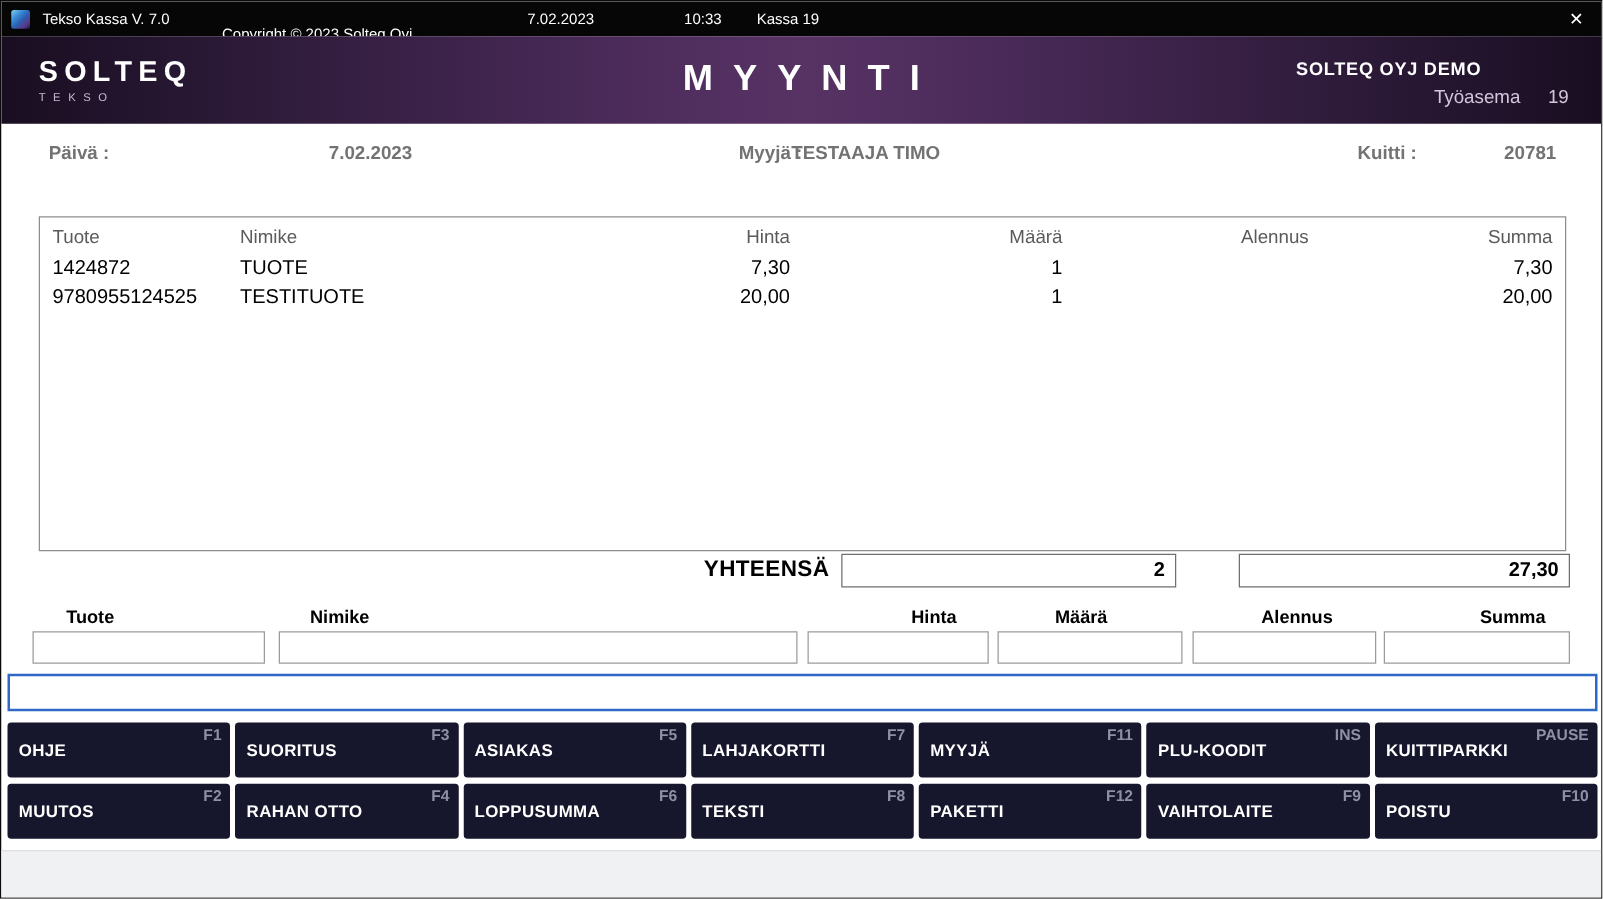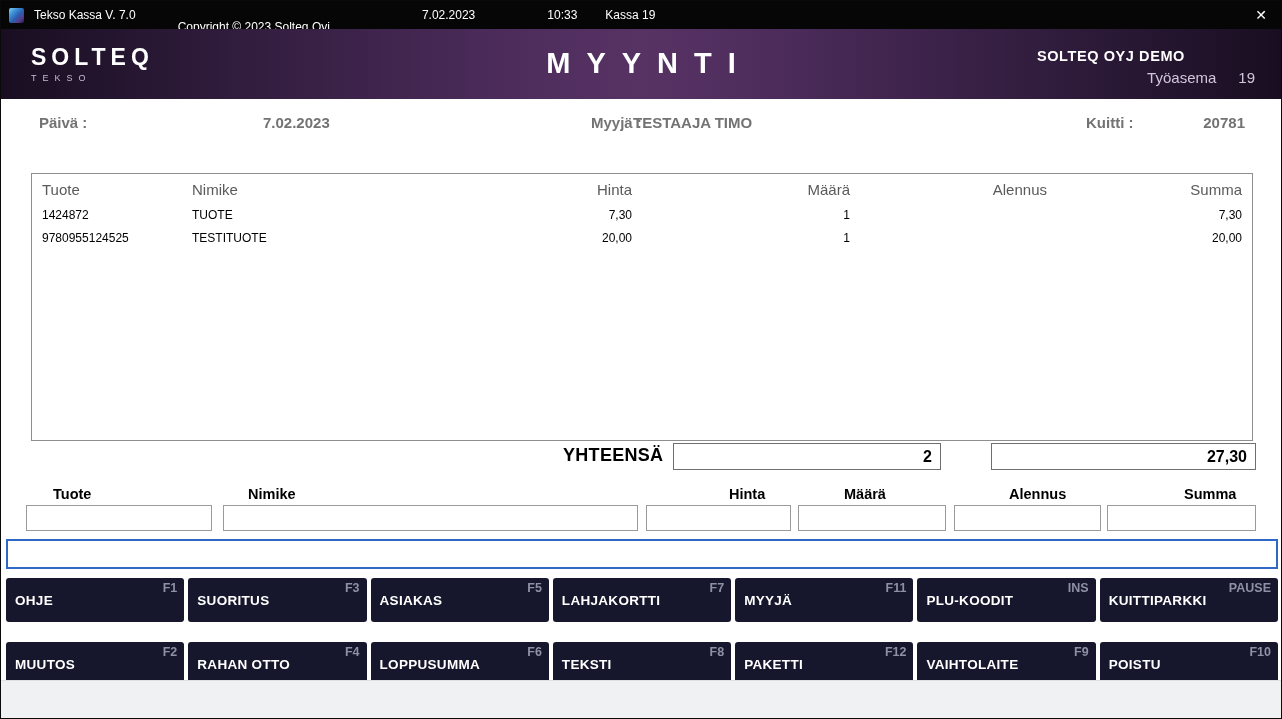--- a/index.html
+++ b/index.html
@@ -57,21 +57,21 @@
   .velkasaldo-label { left:580px; }
   .luottoraja-label { right:10px; }
 
   
   .sales-table { position:absolute; top:172px; left:30px; width:1222px; height:268px;
                  border:1px solid #8e8e8e; background:#fff; overflow:hidden; }
   .trow { display:grid; grid-template-columns:150px 240px 200px 218px 197px 1fr;
           padding:0 10px; align-items:center; }
   .trow > div:nth-child(n+3) { text-align:right; }
   .thead { height:27px; color:#5a5a5a; font-size:15px; margin-top:2px; }
-  .tdata { height:23px; font-size:12px; color:#000; }
+  .tdata { height:23px; font-size:16px; color:#000; }
 
   
   .totals-row { position:absolute; top:440px; left:0; right:0; height:32px; }
   .totals-label { position:absolute; left:562px; top:4px; font-size:18px; font-weight:bold;
                   letter-spacing:.3px; }
   .total-box { position:absolute; top:2px; height:27px; border:1px solid #6f6f6f;
                background:#fff; text-align:right; padding-right:8px;
                font-size:16px; font-weight:bold; line-height:25px; }
   .qty-box { left:672px; width:268px; }
   .sum-box { left:990px; width:265px; }
@@ -92,21 +92,21 @@
   .in-alennus{left:953px;width:147px;} .in-summa{left:1106px;width:149px;}
 
   
   .command-input { position:absolute; top:538px; left:5px; width:1272px; height:30px;
                    border:2px solid #2f68c5; background:#fff; padding:0 8px;
                    font-size:15px; font-family:"Liberation Sans", sans-serif; outline:none; }
 
   
   .fkeys { position:absolute; top:577px; left:5px; width:1272px;
            display:grid; grid-template-columns:repeat(7,1fr);
-           grid-auto-rows:44px; gap:20px 4px; }
+           grid-auto-rows:44px; gap:5px 4px; }
   .fk-btn { position:relative; background:#16162c; border-radius:3px; color:#fff;
             cursor:pointer; overflow:hidden; }
   .fk-label { position:absolute; left:9px; top:50%; transform:translateY(-50%);
               font-size:13.5px; font-weight:bold; letter-spacing:.3px; white-space:nowrap; }
   .fk-key { position:absolute; top:3px; right:7px; font-size:12.5px; font-weight:bold;
             color:#8f8fa6; }
 
   
   .footer { position:absolute; top:679px; left:0; right:0; bottom:0;
             background:#f0f1f3; border-top:1px solid #e0e0e0; }

